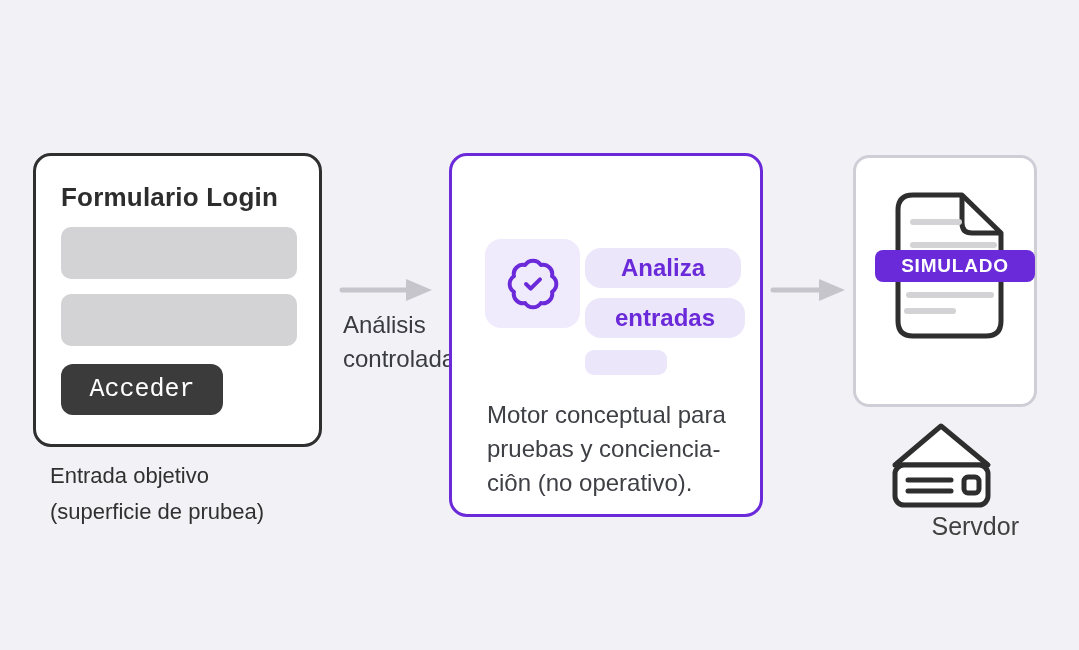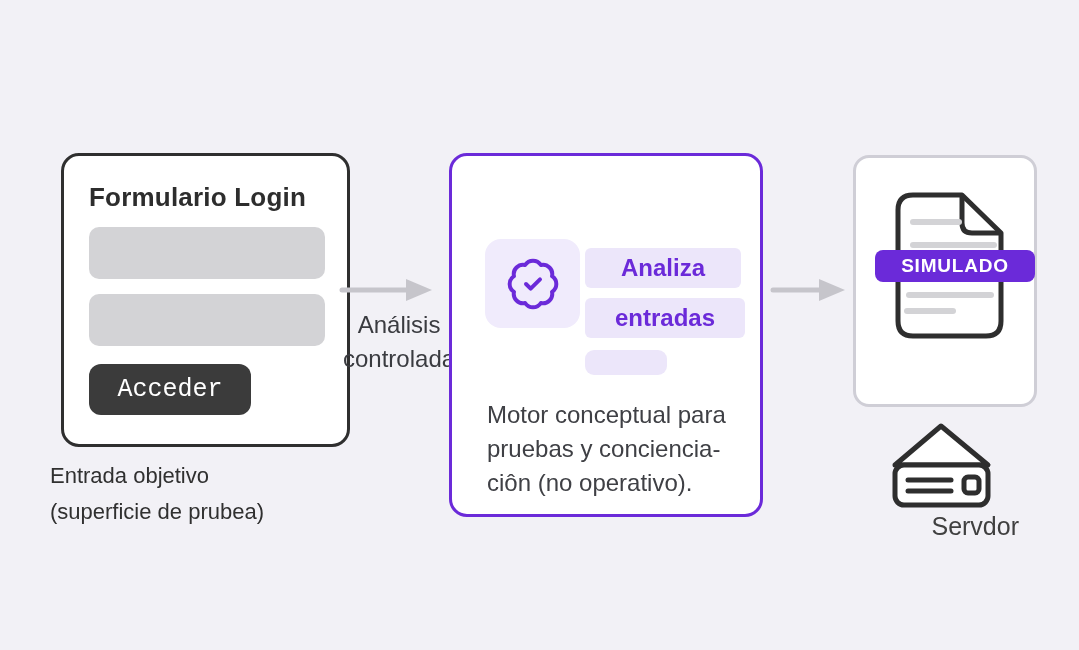--- a/index.html
+++ b/index.html
@@ -7,41 +7,41 @@
     --ink:#2d2d2d; --text-muted:#3f4045; --arrow-gray:#c6c5cb; --input-gray:#d3d3d6;
     --card-border-gray:#cfced6; --button-dark:#3b3b3b; --white:#ffffff;
   }
   *{margin:0;padding:0;box-sizing:border-box;}
   html,body{width:1079px;height:650px;}
   body{font-family:"Liberation Sans",sans-serif;background:var(--page-bg);}
   .stage{position:relative;width:1079px;height:650px;background:var(--page-bg);overflow:hidden;}
 
   
   .login-card{position:absolute;left:33px;top:153px;width:289px;height:294px;
-    background:var(--white);border:3px solid #2f2f2f;border-radius:18px;margin-left:28px;}
+    background:var(--white);border:3px solid #2f2f2f;border-radius:18px;}
   .login-title{position:absolute;left:25px;top:26px;font-size:26px;font-weight:bold;color:var(--ink);letter-spacing:.2px;}
   .input-bar{position:absolute;left:25px;width:236px;height:52px;background:var(--input-gray);border-radius:10px;}
   .input-bar.first{top:71px;}
   .input-bar.second{top:138px;}
   .acceder-btn{position:absolute;left:25px;top:208px;width:162px;height:51px;background:var(--button-dark);
     border:none;border-radius:12px;color:#fff;font-size:25px;font-family:Liberation Mono, monospace;cursor:pointer;}
   .login-caption{position:absolute;left:50px;top:458px;font-size:22px;line-height:36px;color:#303030;}
 
   
   .arrow1{position:absolute;left:338px;top:277px;}
   .arrow2{position:absolute;left:769px;top:277px;}
-  .arrow1-label{position:absolute;left:343px;top:308px;font-size:24px;line-height:34px;color:#3a3b40;text-align:center;}
+  .arrow1-label{position:absolute;left:343px;top:308px;font-size:24px;line-height:34px;color:#3a3b40;}
 
   
   .ia-card{position:absolute;left:449px;top:153px;width:314px;height:364px;
     background:var(--white);border:3px solid var(--accent);border-radius:18px;}
   .ia-title{position:absolute;left:33px;top:22px;font-size:27px;font-weight:bold;color:var(--accent);}
   .ia-icon-tile{position:absolute;left:33px;top:83px;width:95px;height:89px;background:var(--accent-softer);
     border-radius:16px;display:flex;align-items:center;justify-content:center;}
-  .tag-pill{position:absolute;left:133px;width:156px;height:40px;background:var(--accent-soft);border-radius:6px;
+  .tag-pill{position:absolute;left:133px;width:156px;height:40px;background:var(--accent-soft);border-radius:16px;
     display:flex;align-items:center;justify-content:center;font-size:24px;font-weight:bold;color:var(--accent);}
   .tag-pill.t1{top:92px;}
   .tag-pill.t2{top:142px;width:160px;}
   .tag-stub{position:absolute;left:133px;top:194px;width:82px;height:25px;background:var(--accent-soft);border-radius:9px;}
   .ia-desc{position:absolute;left:35px;top:242px;font-size:24px;line-height:34px;color:var(--text-muted);}
 
   
   .post-card{position:absolute;left:853px;top:155px;width:184px;height:252px;
     background:var(--white);border:3px solid var(--card-border-gray);border-radius:16px;}
   .doc-svg{position:absolute;left:33px;top:32px;}

